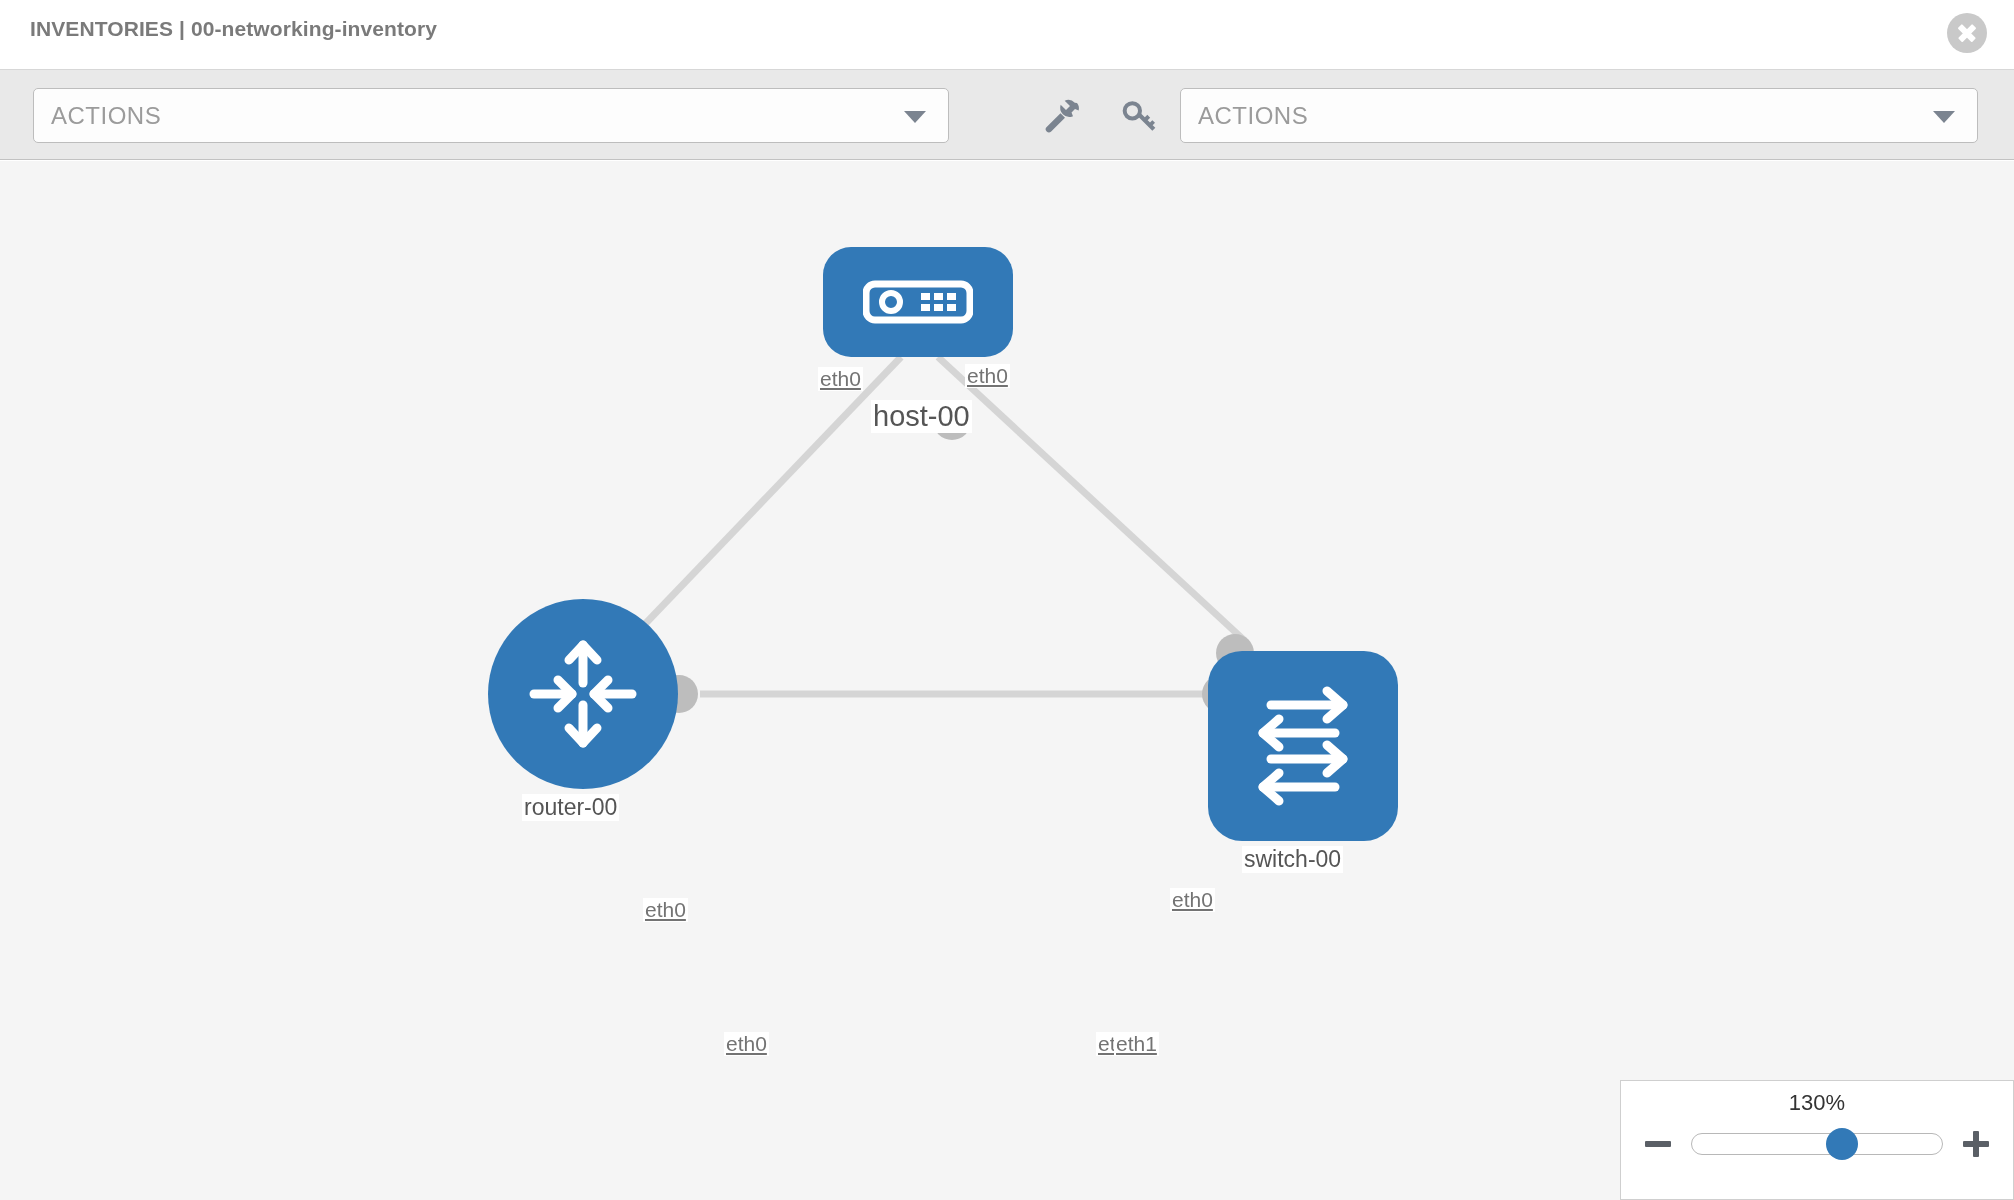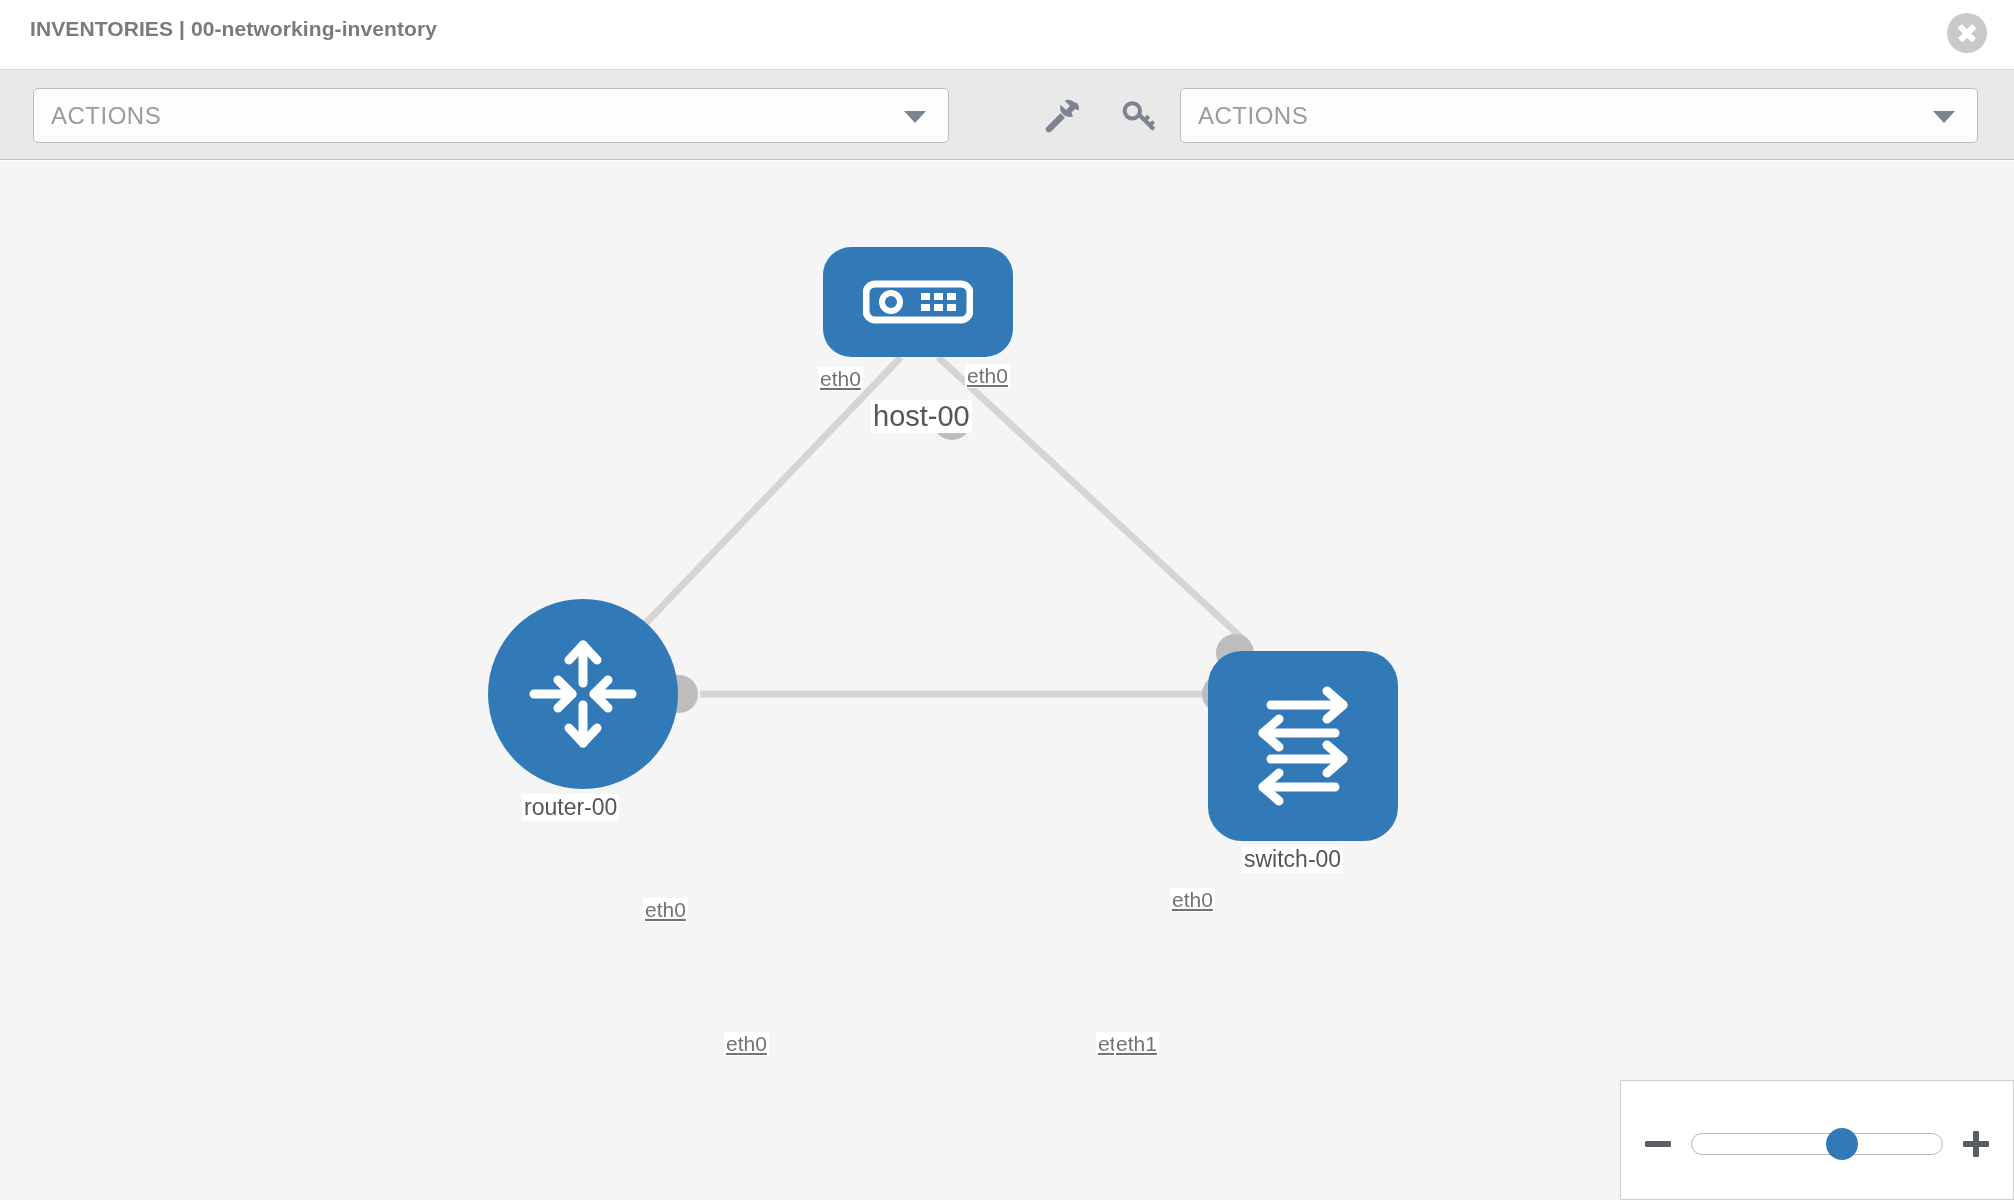--- a/index.html
+++ b/index.html
@@ -328,20 +328,21 @@
       </div>
       <div class="node-label" style="left:34px; top:245px;text-align:center;">switch-00</div>
     </div>
     <div class="edge-label" style="left:1170px; top:727px;">eth0</div>
     <div class="edge-label" style="left:1096px; top:871px;">eth0</div>
     <div class="edge-label" style="left:1114px; top:871px;">eth1</div>
 
   </div>
 
   <div class="zoom-panel">
+    <div class="zoom-value">130%</div>
     <div class="zoom-row">
       <div class="zoom-minus"></div>
       <div class="zoom-track">
         <div class="zoom-thumb" style="left:60%;"></div>
       </div>
       <div class="zoom-plus"></div>
     </div>
   </div>
 
 </div>

